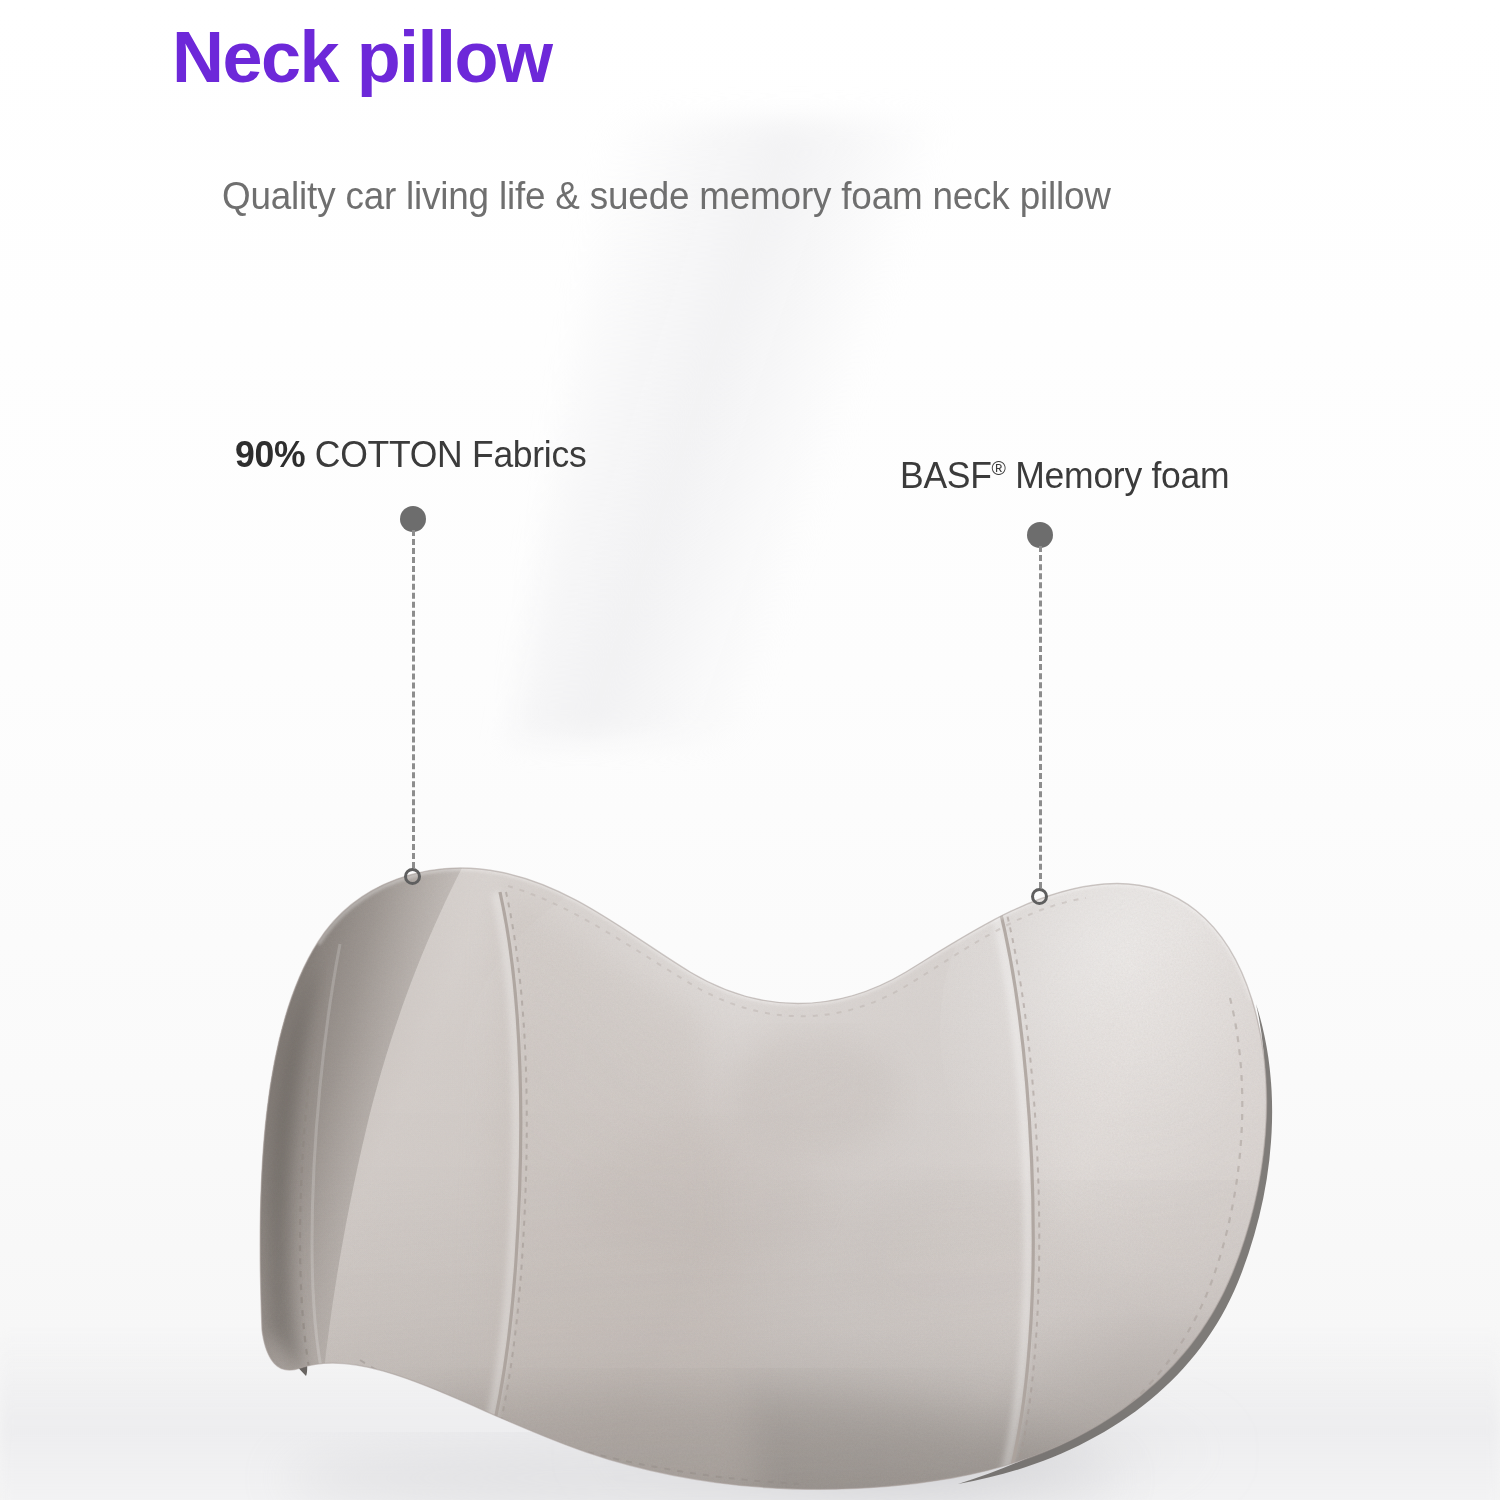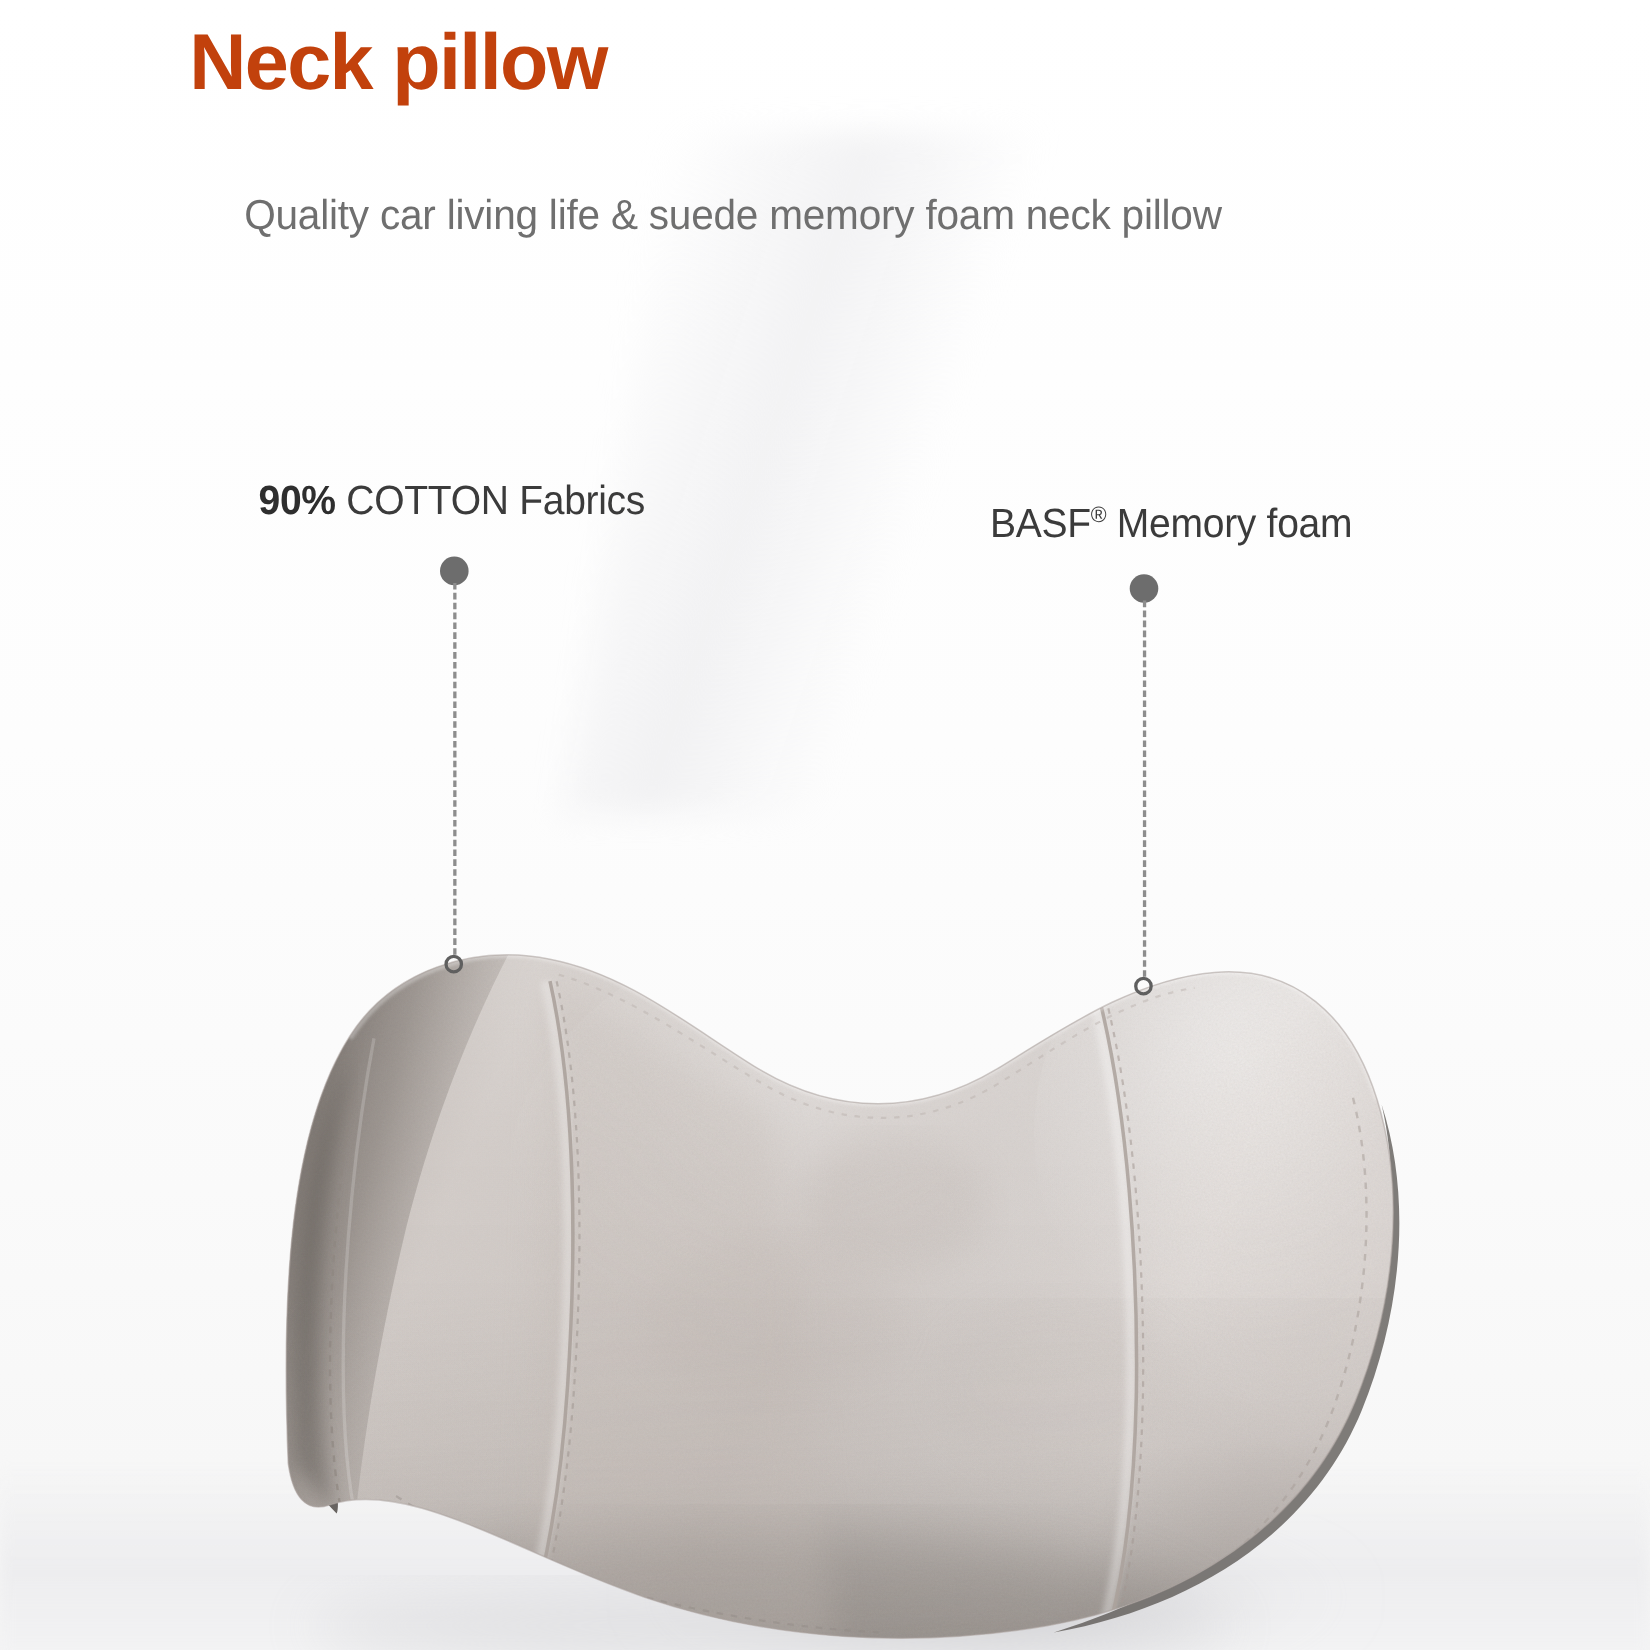--- a/index.html
+++ b/index.html
@@ -35,21 +35,21 @@
     background:linear-gradient(180deg, rgba(240,240,241,0) 0%, rgba(236,236,238,.9) 55%, rgba(243,243,244,1) 100%);
     filter:blur(6px);
   }
 
   
   .title{
     position:absolute;left:172px;top:20px;
     font-size:72px;
     font-weight:700;
     letter-spacing:-1.5px;
-    color:#c2410c;
+    color:#6d28d9;
     line-height:1.05;
     white-space:nowrap;
   }
   .subtitle{
     position:absolute;left:222px;top:175px;
     font-size:38px;
     font-weight:400;
     color:#6f6f6f;
     letter-spacing:-0.2px;
     white-space:nowrap;

